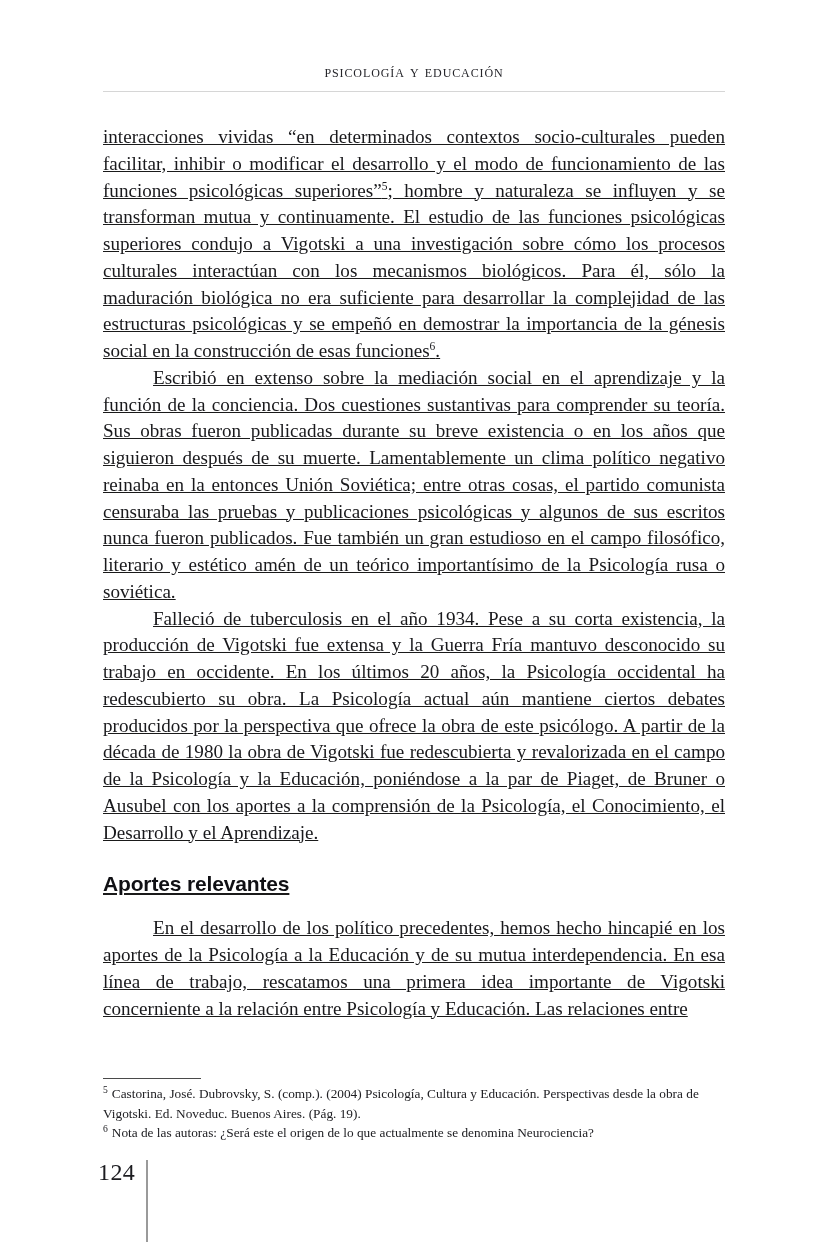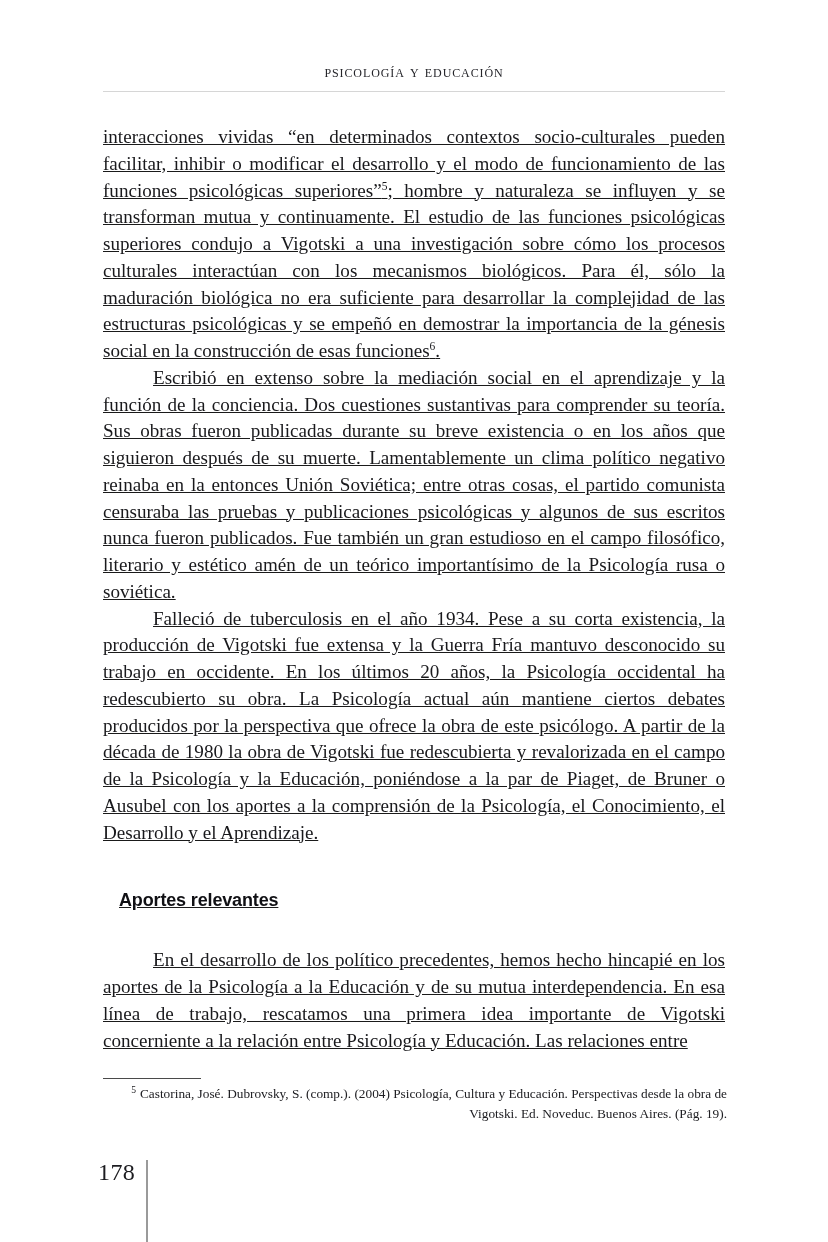--- a/index.html
+++ b/index.html
@@ -73,25 +73,25 @@
   }
   p.para .sup {
     font-size: 11.5px;
     vertical-align: super;
     line-height: 0;
   }
   p.para:last-child { }
 
   
   h2.section-head {
-    margin: 16px;
+    margin: 0;
     padding: 0;
     font-family: "Liberation Sans", "DejaVu Sans", sans-serif;
     font-weight: bold;
-    font-size: 18px;
+    font-size: 21px;
     line-height: 26px;
     letter-spacing: -0.15px;
     color: #101014;
   }
   .gap-before-head { height: 25px; }
   .gap-after-head  { height: 18px; }
 
   
   .footnote-rule {
     position: absolute;
@@ -105,21 +105,21 @@
     position: absolute;
     left: 103px;
     top: 1084px;
     width: 624px;
   }
   p.footnote {
     margin: 0;
     font-size: 13.3px;
     line-height: 19.6px;
     color: #202024;
-    text-align: right;
+    text-align: left;
     text-indent: 0;
   }
   p.footnote .fn-mark {
     font-size: 9.6px;
     vertical-align: super;
     line-height: 0;
     margin-right: 4px;
   }
 
   
@@ -168,18 +168,19 @@
     <div class="gap-after-head"></div>
 
     <p class="para indent">En el desarrollo de los político precedentes, hemos hecho hincapié en los aportes de la Psicología a la Educación y de su mutua interdependencia. En esa línea de trabajo, rescatamos una primera idea importante de Vigotski concerniente a la relación entre Psicología y Educación. Las relaciones entre</p>
 
   </div>
 
   <div class="footnote-rule"></div>
 
   <div class="footnotes">
     <p class="footnote"><span class="fn-mark">5</span><span>Castorina, José. Dubrovsky, S. (comp.). (2004) Psicología, Cultura y Educación. Perspectivas desde la obra de Vigotski. Ed. Noveduc. Buenos Aires. (Pág. 19).</span></p>
+    <p class="footnote"><span class="fn-mark">6</span><span>Nota de las autoras: ¿Será este el origen de lo que actualmente se denomina Neurociencia?</span></p>
   </div>
 
-  <div class="folio">178</div>
+  <div class="folio">124</div>
   <div class="folio-rule"></div>
 
 </div>
 
 </body></html>

